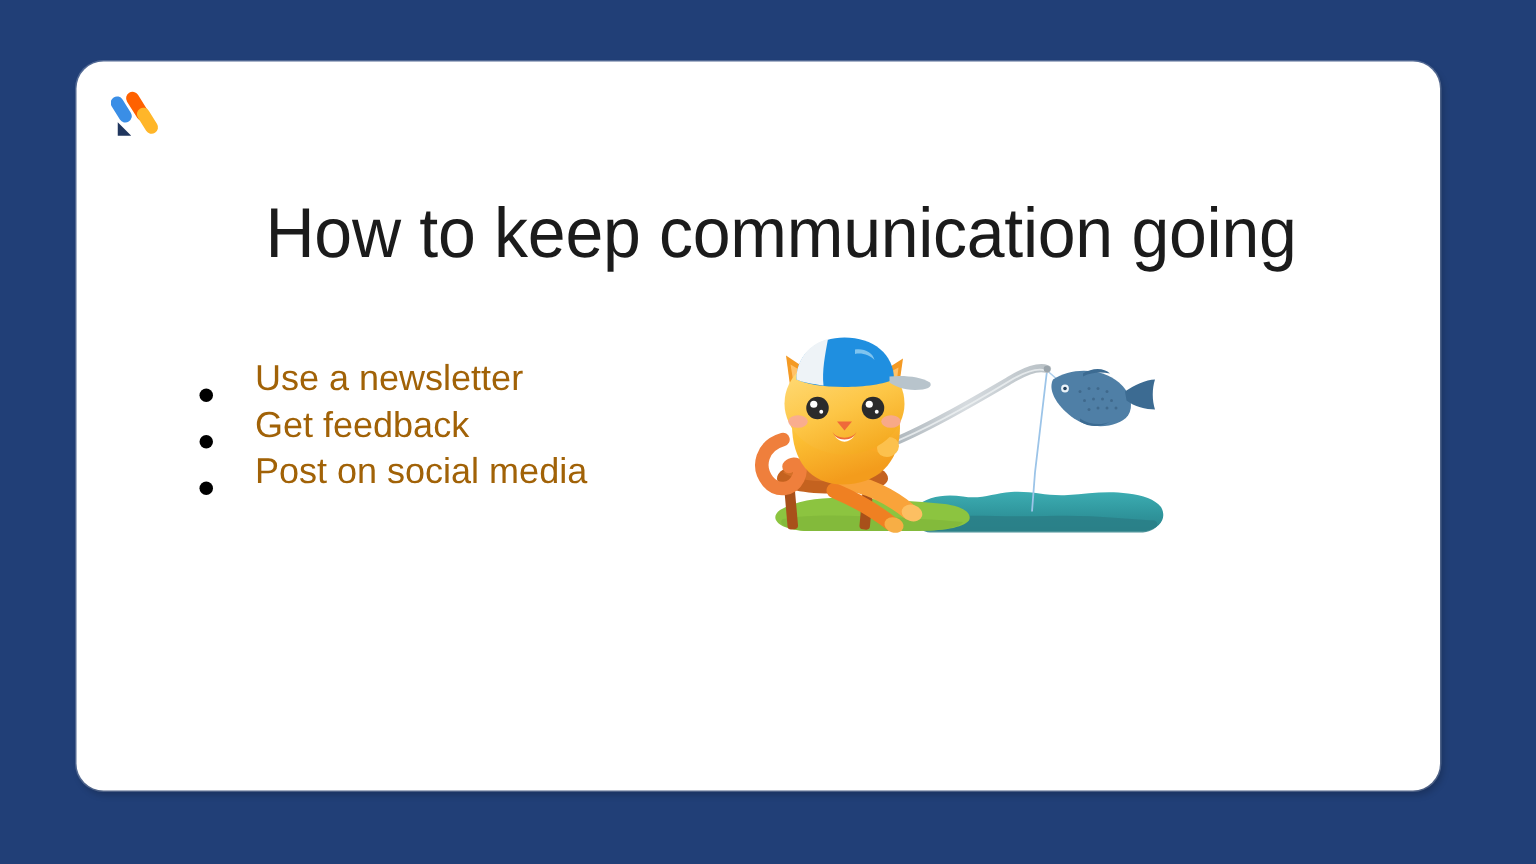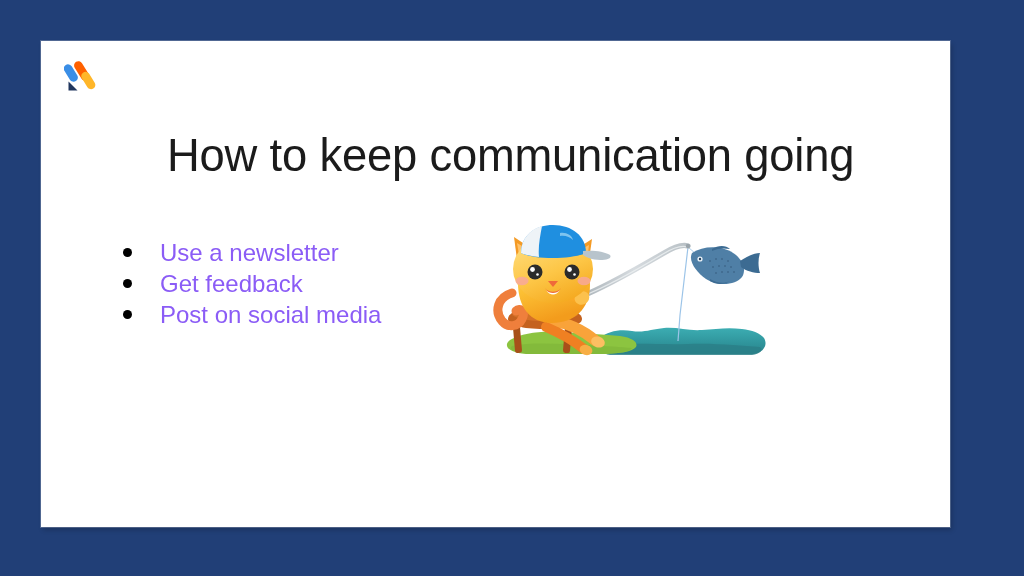--- a/index.html
+++ b/index.html
@@ -15,28 +15,29 @@
   }
   #stage {
     position: relative;
     width: 1024px;
     height: 576px;
     background: #213f77;
   }
   
   #slide {
     position: absolute;
-    left: 41px;
+    left: 51px;
     top: 41px;
     width: 909px;
     height: 486px;
     background: #ffffff;
     box-shadow: 0 0 0 1px rgba(255,255,255,0.22),
                 2px 3px 5px rgba(0,0,0,0.20);
     overflow: hidden;
+    border-radius: 18px;
   }
   
   #logo {
     position: absolute;
     left: 23px;
     top: 17px;
     width: 36px;
     height: 38px;
   }
   
@@ -59,25 +60,25 @@
   #bullets {
     position: absolute;
     left: 82px;
     top: 196px;
     margin: 0;
     padding: 0;
     list-style: none;
   }
   #bullets li {
     display: flex;
-    align-items: center;
+    align-items: flex-end;
     height: 31px;
     font-size: 24px;
     line-height: 31px;
-    color: #8b5cf6;
+    color: #a16207;
     font-family: "Liberation Sans", sans-serif;
   }
   .bullet-dot {
     width: 9px;
     height: 9px;
     border-radius: 50%;
     background: #000000;
     flex: 0 0 auto;
     margin-right: 28px;
   }

